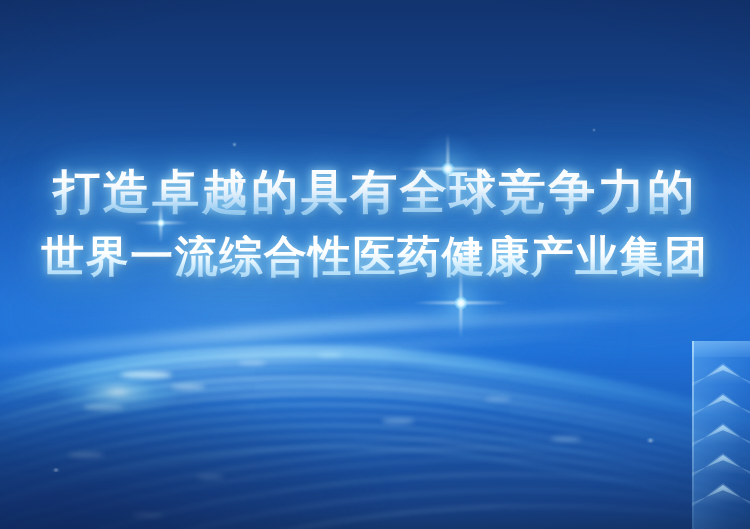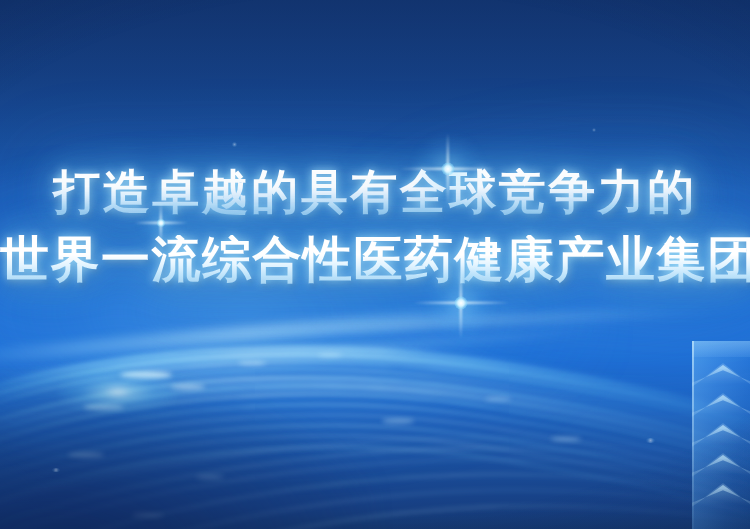--- a/index.html
+++ b/index.html
@@ -164,21 +164,21 @@
     -webkit-background-clip:text;
     background-clip:text;
     -webkit-text-fill-color:transparent;
     filter:
       drop-shadow(0 0 5px rgba(170,230,255,.95))
       drop-shadow(0 0 17px rgba(110,200,255,.80))
       drop-shadow(0 0 34px rgba(60,160,245,.52))
       drop-shadow(2px 3px 2px rgba(10,40,95,.55));
   }
   .line1 { font-size:47px; letter-spacing:2.5px; }
-  .line2 { font-size:49px; letter-spacing:1.5px; margin-top:20px; }
+  .line2 { font-size:43px; letter-spacing:1.5px; margin-top:20px; }
 
   
   .star {
     position:absolute; z-index:7;
     pointer-events:none;
   }
   .star .core {
     position:absolute; left:50%; top:50%;
     transform:translate(-50%,-50%);
     width:13px; height:13px; border-radius:50%;

